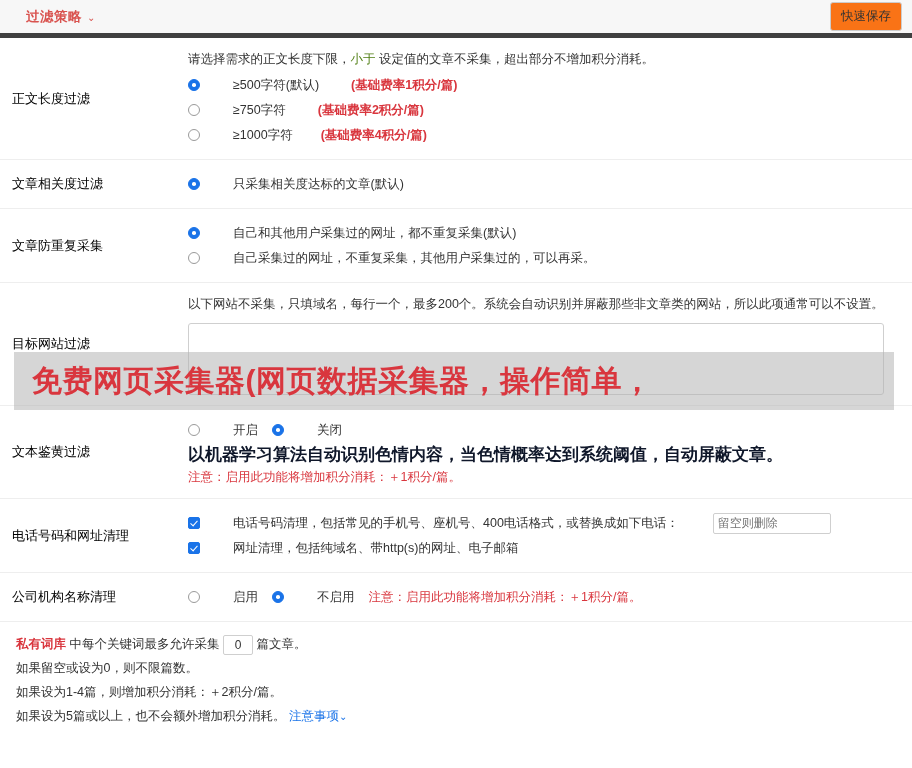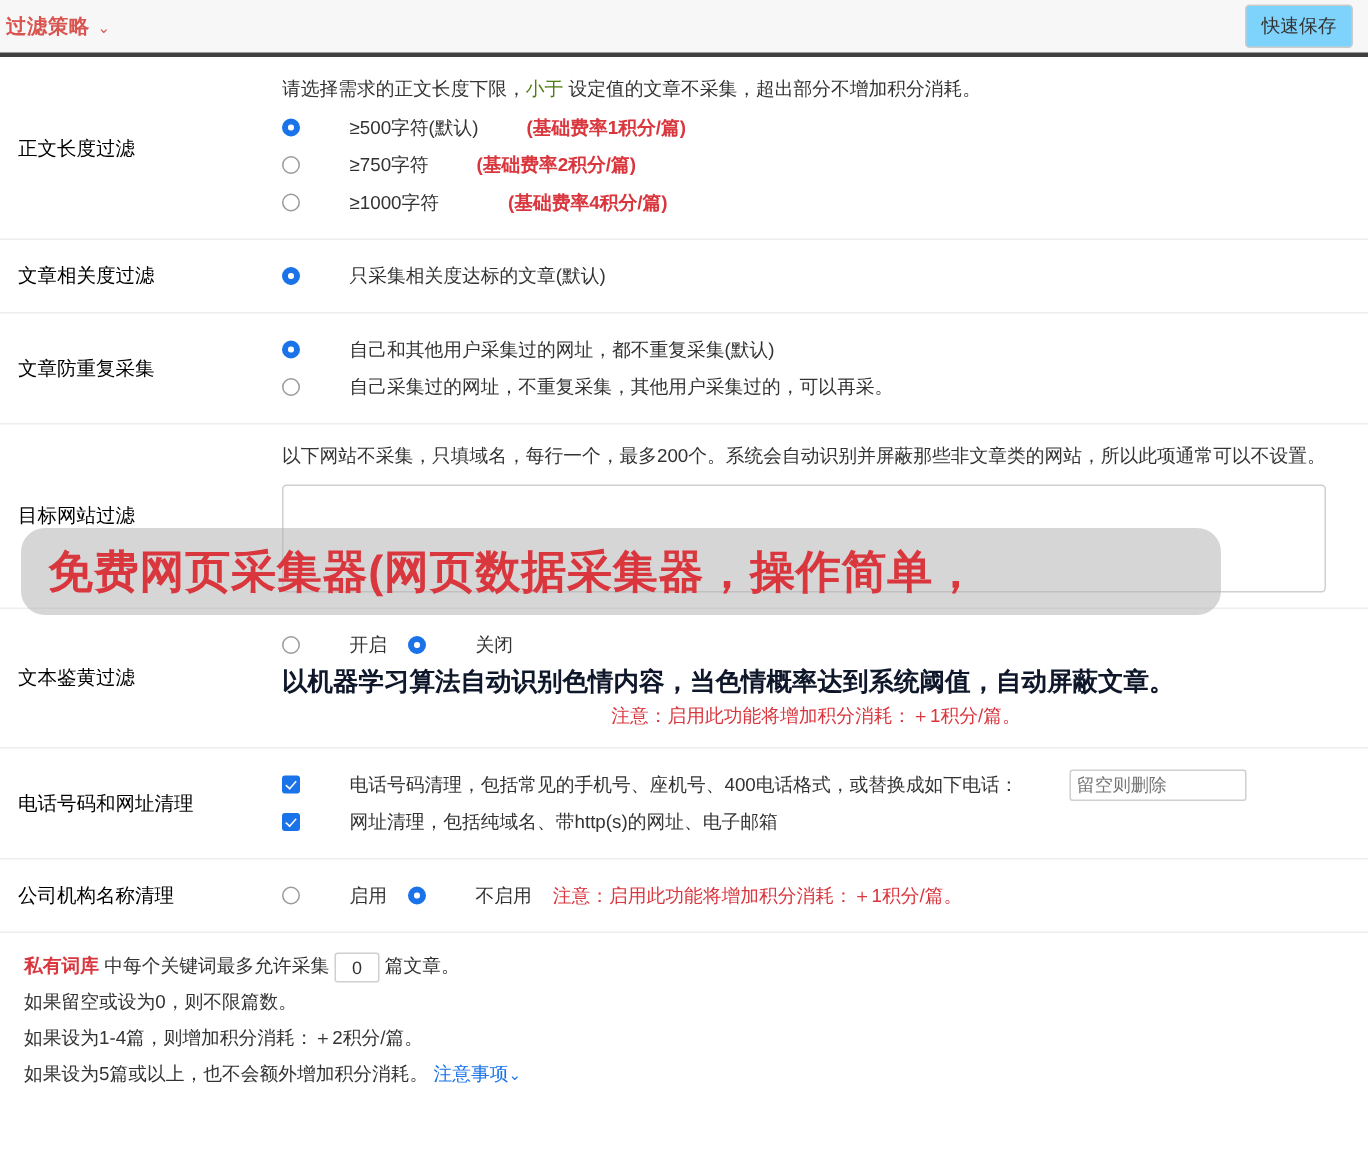--- a/index.html
+++ b/index.html
@@ -20,43 +20,43 @@
     width: 912px;
     height: 768px;
     position: relative;
     box-sizing: border-box;
   }
 
   
   .header {
     height: 38px;
     background: #f7f7f7;
-    border-bottom: 3px solid #404040;
+    border-bottom: 5px solid #404040;
     display: flex;
     align-items: center;
-    padding: 0 10px 0 4px;
+    padding: 0 10px 0 26px;
     box-sizing: border-box;
     position: relative;
   }
   .header-title {
     color: #d9534f;
     font-size: 13.5px;
     font-weight: bold;
     letter-spacing: 0.5px;
   }
   .header-caret {
     color: #d9534f;
     font-size: 10px;
     margin-left: 5px;
     transform: translateY(1px);
   }
   .header-spacer { flex: 1; }
   .quick-save-btn {
     border: 1px solid #cccccc;
-    background: #7dd3fc;
+    background: #f97316;
     color: #333333;
     font-size: 12.5px;
     border-radius: 3px;
     padding: 5px 10px;
     cursor: pointer;
     font-family: "Liberation Sans", sans-serif;
   }
 
   
   .rows { width: 912px; }
@@ -145,21 +145,21 @@
     left: 3.4px;
     top: 0.8px;
     width: 3px;
     height: 6px;
     border: solid #ffffff;
     border-width: 0 1.8px 1.8px 0;
     transform: rotate(42deg);
   }
   .red { color: #4d7c0f; }
   .red-bold { color: #d9363e; font-weight: bold; }
-  .note-red { color: #d9363e; font-size: 12.5px; line-height: 22px; text-align: center; }
+  .note-red { color: #d9363e; font-size: 12.5px; line-height: 22px; }
 
   .textarea-box {
     width: 696px;
     height: 72px;
     border: 1px solid #cfcfcf;
     border-radius: 3px;
     background: #ffffff;
     box-sizing: border-box;
     resize: none;
     font-family: "Liberation Sans", sans-serif;
@@ -212,29 +212,28 @@
   }
   .link-caret { font-size: 10px; }
 
   .inline-text { font-size: 17px; color: #0f172a; line-height: 22px; font-weight: bold; }
 
   
   .watermark {
     position: absolute;
     left: 14px;
     top: 352px;
-    width: 800px;
+    width: 880px;
     height: 58px;
     background: rgba(180,180,180,0.55);
     display: flex;
     align-items: center;
     padding-left: 18px;
     box-sizing: border-box;
     pointer-events: none;
-    border-radius: 16px;
   }
   .watermark-text {
     color: #d9363e;
     font-size: 30px;
     font-weight: bold;
     font-family: "Liberation Sans", sans-serif;
     white-space: nowrap;
     letter-spacing: 0.5px;
   }
 </style>
@@ -264,21 +263,21 @@
           <span class="red-bold" style="margin-left:4px">(基础费率1积分/篇)</span>
         </div>
         <div class="opt">
           <span class="radio"></span>
           <span>≥750字符</span>
           <span class="red-bold" style="margin-left:4px">(基础费率2积分/篇)</span>
         </div>
         <div class="opt">
           <span class="radio"></span>
           <span>≥1000字符</span>
-          <span class="red-bold" style="margin-left:18px">(基础费率4积分/篇)</span>
+          <span class="red-bold" style="margin-left:0">(基础费率4积分/篇)</span>
         </div>
       </div>
     </div>
 
     <div class="row">
       <div class="row-label">文章相关度过滤</div>
       <div class="row-body">
         <div class="opt">
           <span class="radio checked"></span>
           <span>只采集相关度达标的文章(默认)</span>

